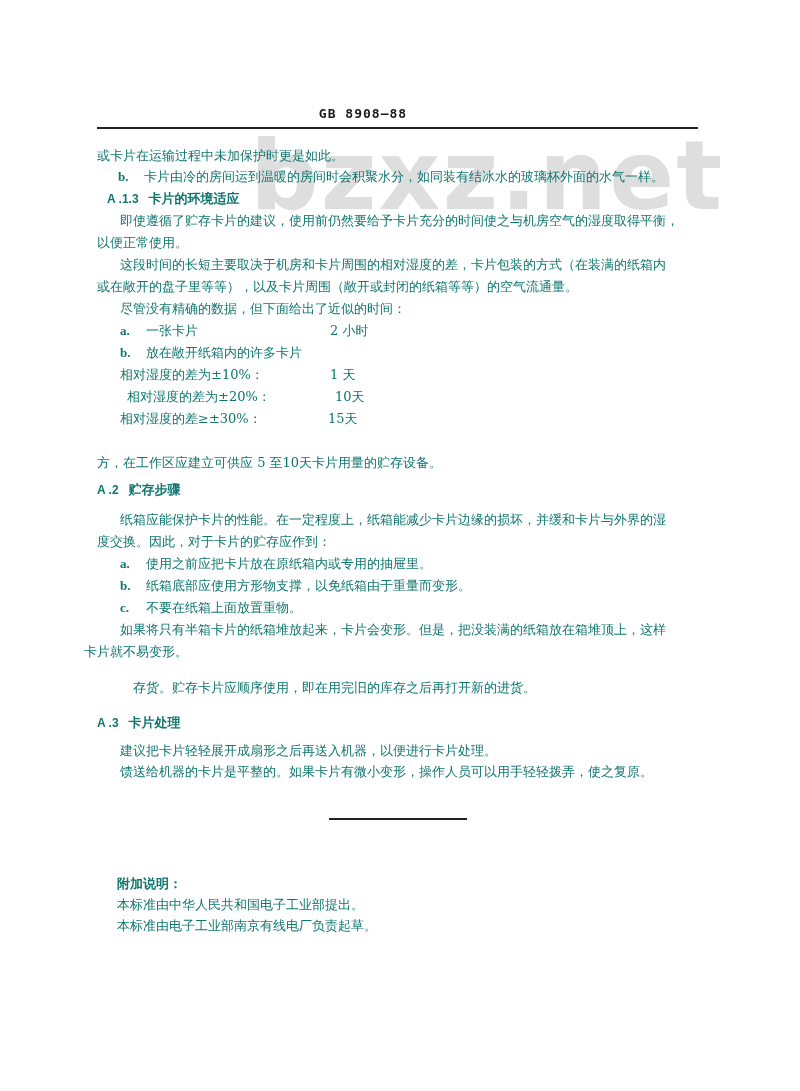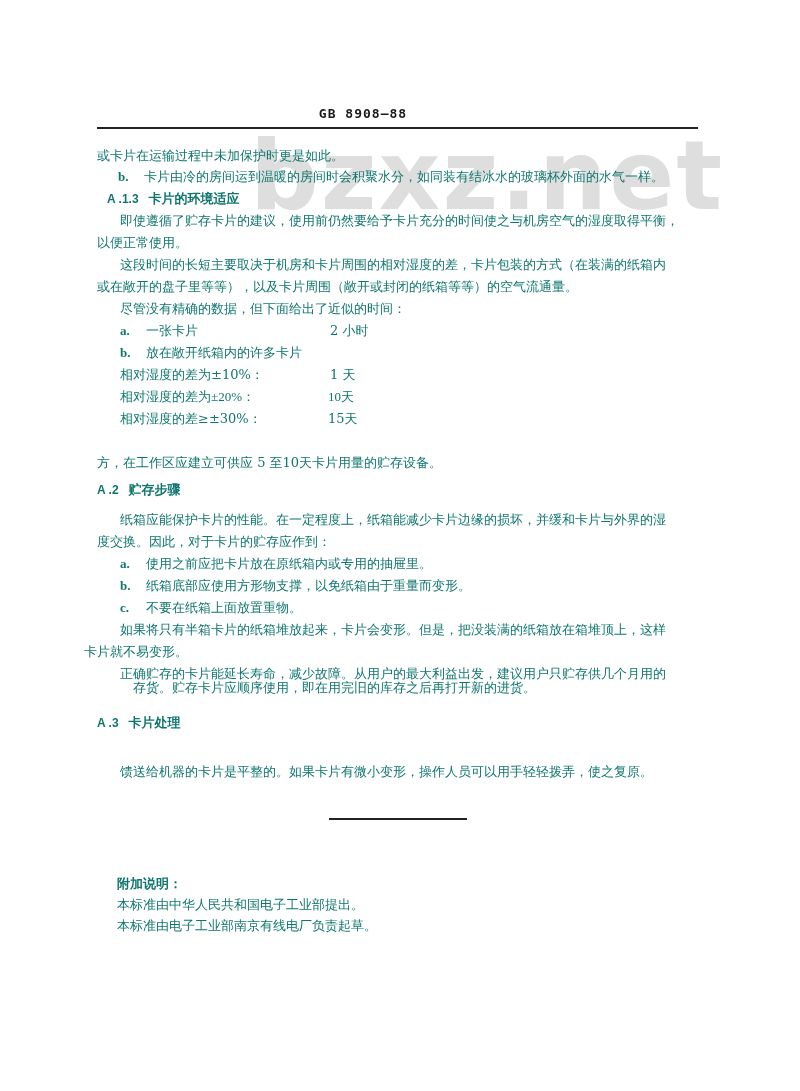--- a/index.html
+++ b/index.html
@@ -58,21 +58,21 @@
     <span class="val" style="left:210px;">2 小时</span>
   </div>
   <div class="line" style="left:120px; top:345px;">
     <span class="item-letter">b.</span><span>放在敞开纸箱内的许多卡片</span>
   </div>
 
   <div class="line" style="left:120px; top:367px; width:300px;">
     <span>相对湿度的差为±10%：</span>
     <span class="val" style="left:210px;">1 天</span>
   </div>
-  <div class="line" style="left:120px; top:389px; width:300px;font-family:Liberation Serif, serif;">
+  <div class="line" style="left:127px; top:389px; width:300px;">
     <span>相对湿度的差为±20%：</span>
     <span class="val" style="left:208px;">10天</span>
   </div>
   <div class="line" style="left:120px; top:411px; width:300px;">
     <span>相对湿度的差≥±30%：</span>
     <span class="val" style="left:208px;">15天</span>
   </div>
 
   <div class="line" style="left:97px; top:455px;">方，在工作区应建立可供应 5 至10天卡片用量的贮存设备。</div>
 
@@ -85,26 +85,26 @@
     <span class="item-letter">a.</span><span>使用之前应把卡片放在原纸箱内或专用的抽屉里。</span>
   </div>
   <div class="line" style="left:120px; top:578px;">
     <span class="item-letter">b.</span><span>纸箱底部应使用方形物支撑，以免纸箱由于重量而变形。</span>
   </div>
   <div class="line" style="left:120px; top:600px;">
     <span class="item-letter">c.</span><span>不要在纸箱上面放置重物。</span>
   </div>
   <div class="line" style="left:120px; top:622px;">如果将只有半箱卡片的纸箱堆放起来，卡片会变形。但是，把没装满的纸箱放在箱堆顶上，这样</div>
   <div class="line" style="left:84px; top:644px;">卡片就不易变形。</div>
-  <div class="line" style="left:120px; top:666px;">正确贮存的卡片能延长寿命，减少故障。从用户的最大利益出发，建议用户只贮存供几个月用的</div>
   <div class="line" style="left:97px; top:680px;margin-left:36px;">存货。贮存卡片应顺序使用，即在用完旧的库存之后再打开新的进货。</div>
 
   <div class="line bold" style="left:97px; top:715px;">
     <span class="sec-num">A .3</span><span>卡片处理</span>
   </div>
+  <div class="line" style="left:120px; top:743px;">建议把卡片轻轻展开成扇形之后再送入机器，以便进行卡片处理。</div>
   <div class="line" style="left:120px; top:764px;">馈送给机器的卡片是平整的。如果卡片有微小变形，操作人员可以用手轻轻拨弄，使之复原。</div>
 
   <div class="divider" style="top:818px;"></div>
 
   <div class="line bold" style="left:117px; top:876px;">附加说明：</div>
   <div class="line" style="left:117px; top:897px;">本标准由中华人民共和国电子工业部提出。</div>
   <div class="line" style="left:117px; top:918px;">本标准由电子工业部南京有线电厂负责起草。</div>
 
 </div>
 

